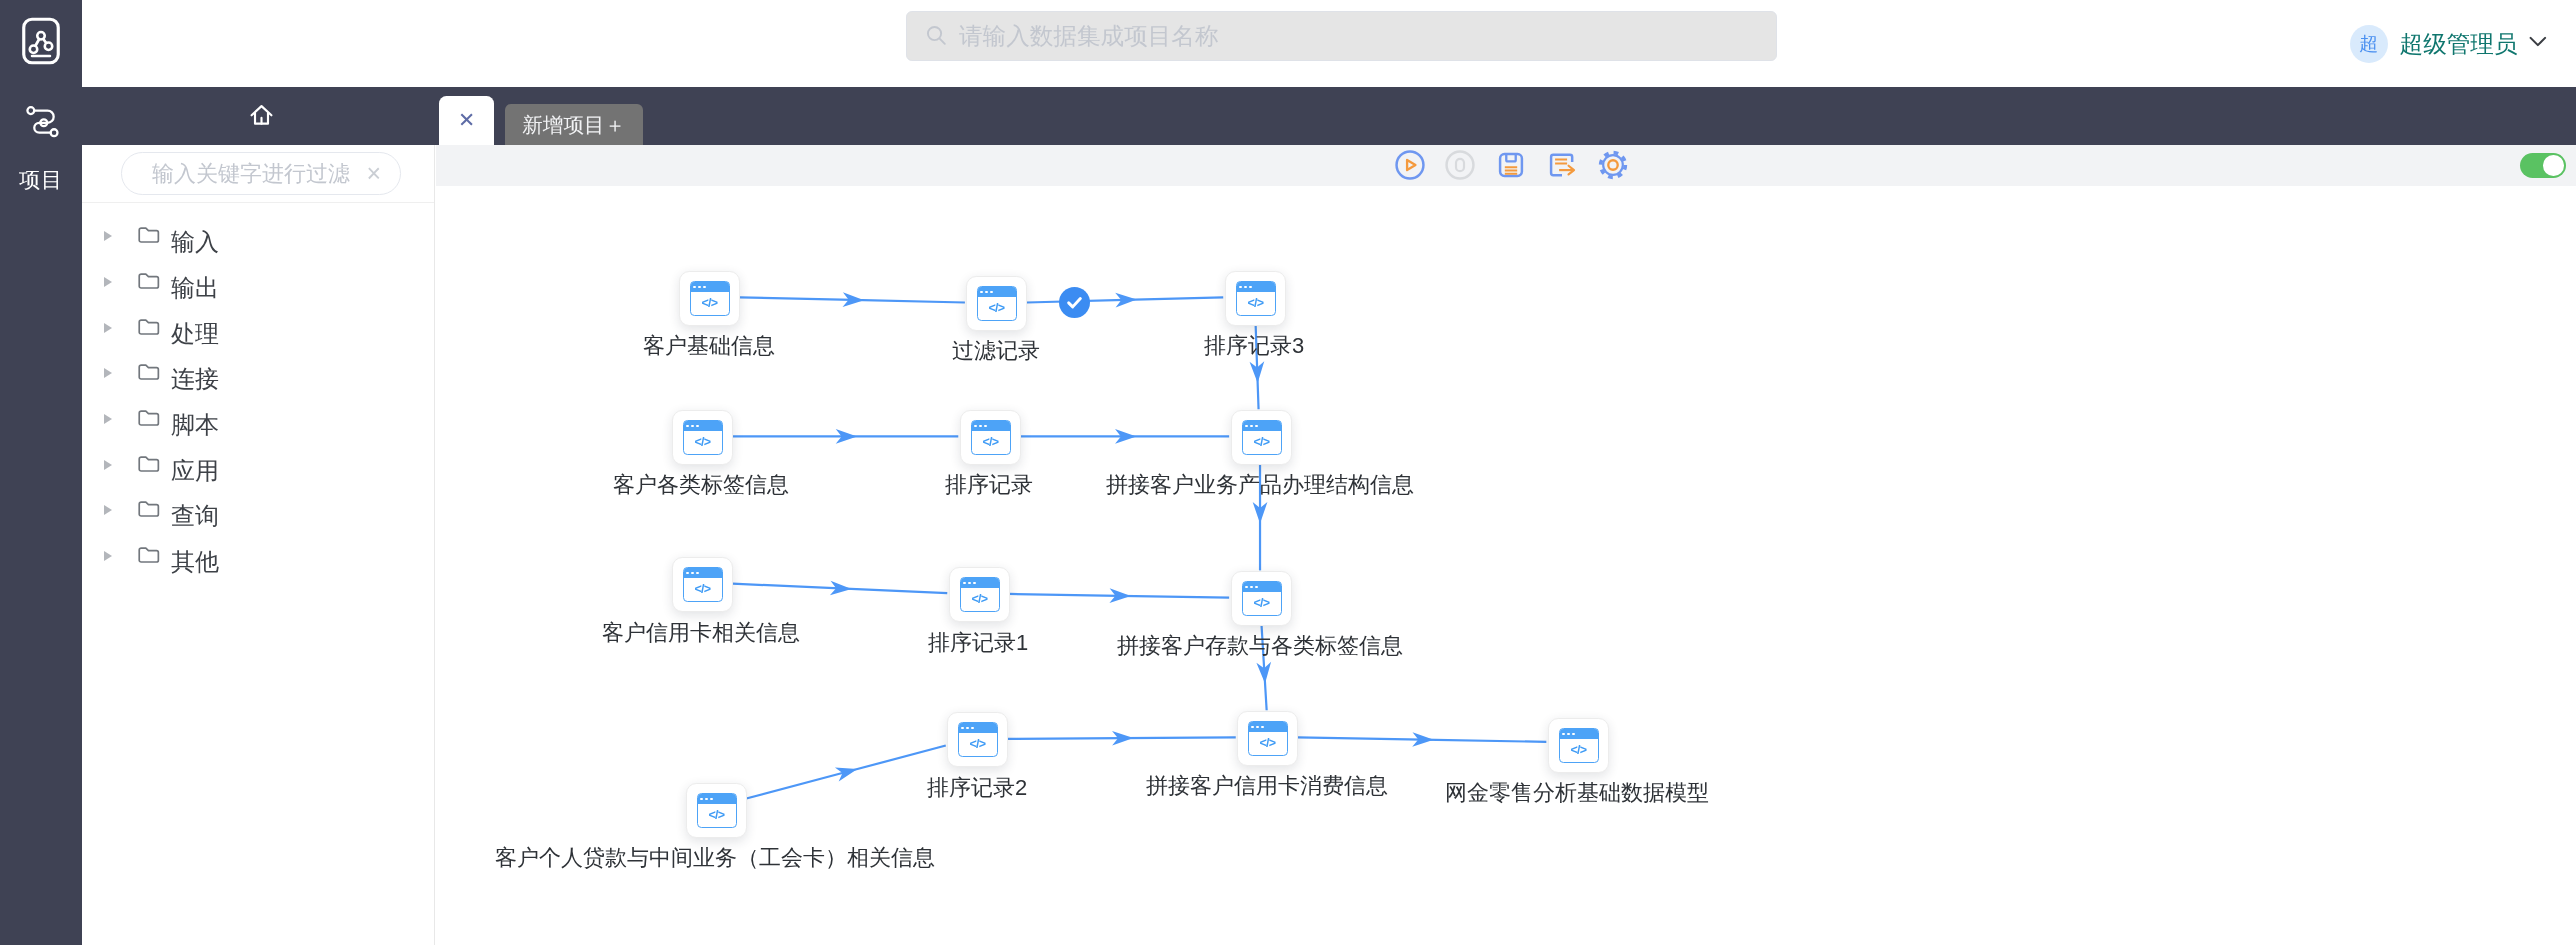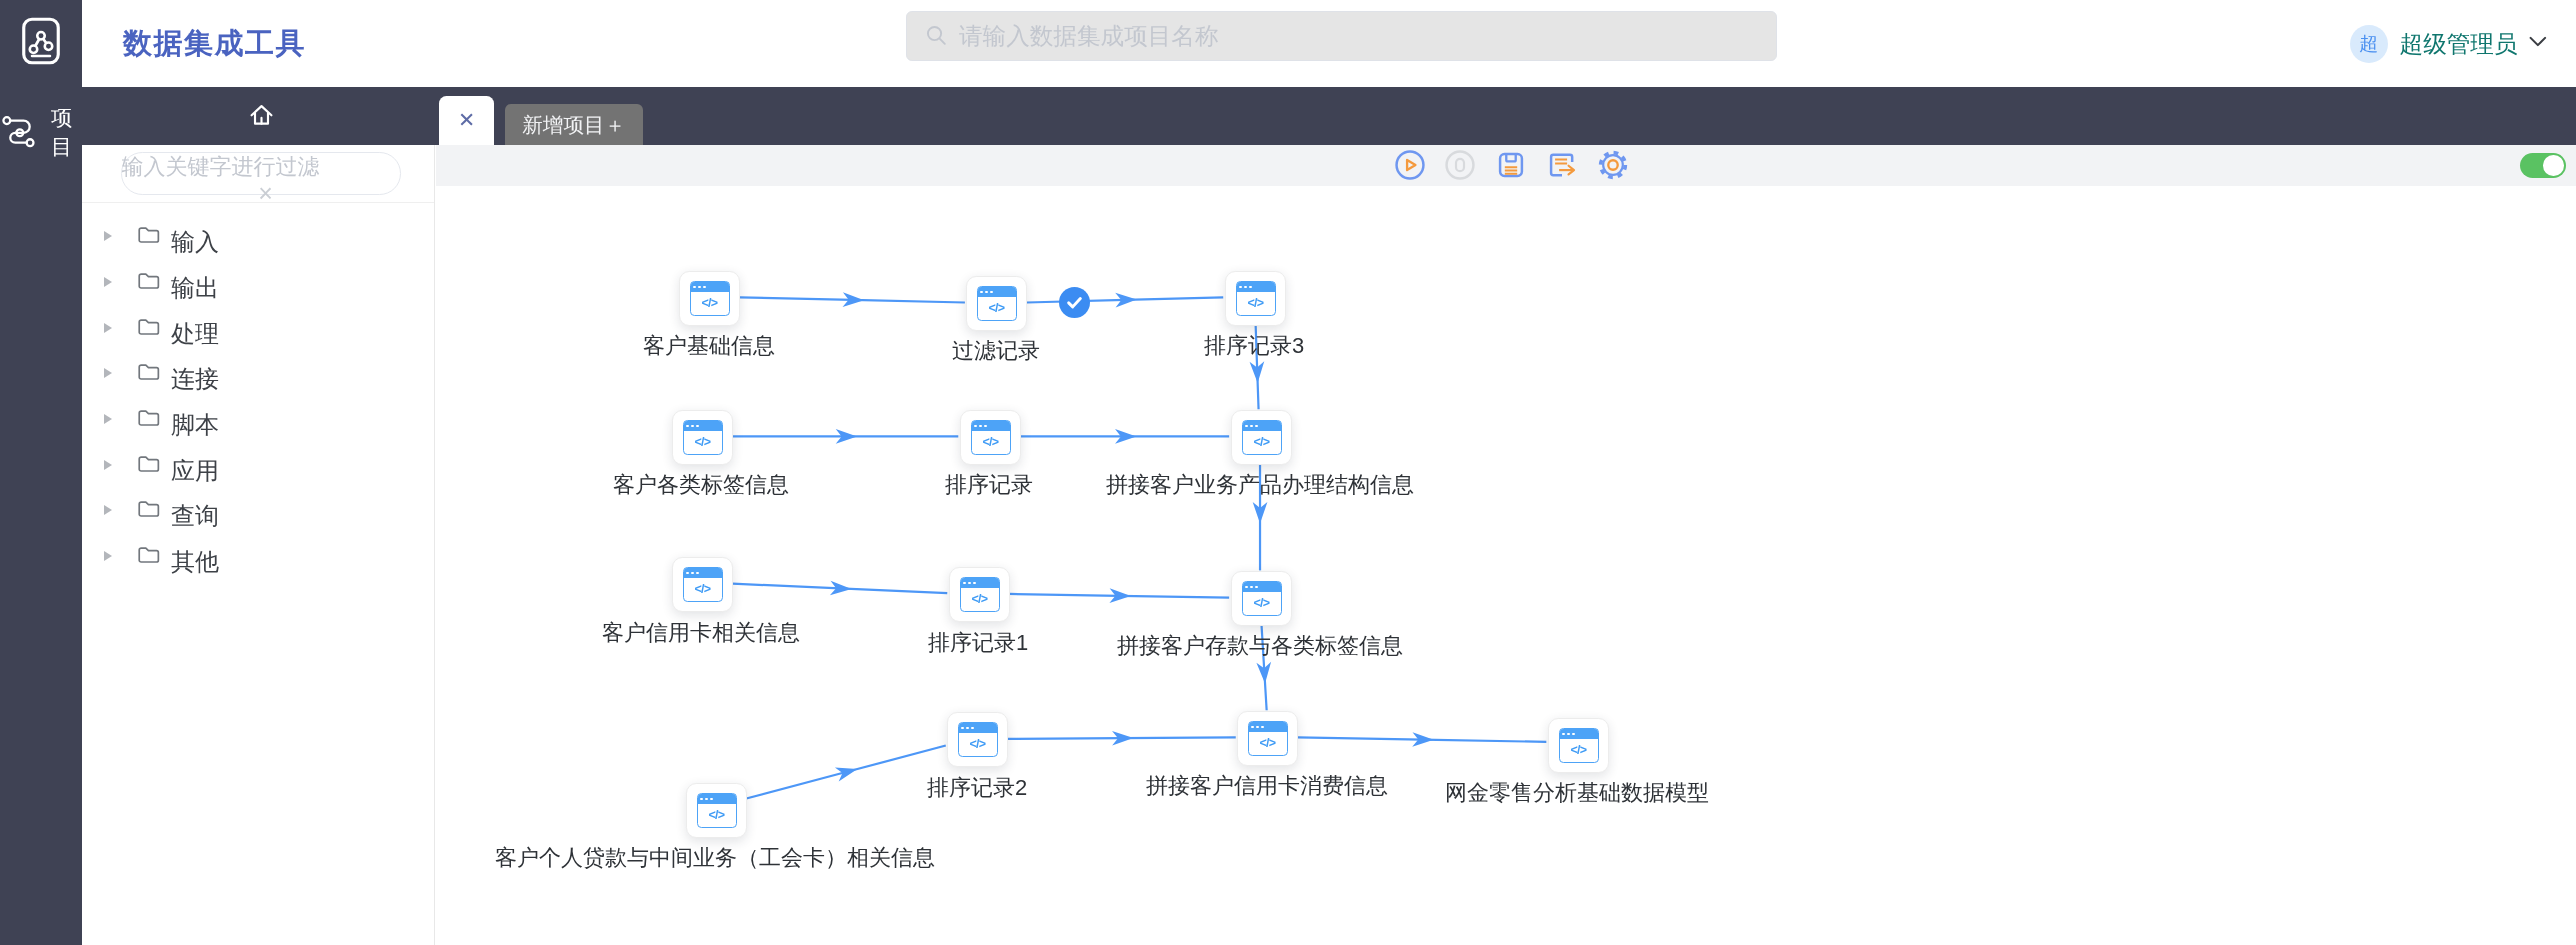--- a/index.html
+++ b/index.html
@@ -4,21 +4,21 @@
 <style>
   html,body{margin:0;padding:0;}
   body{
     width:2576px;height:945px;position:relative;overflow:hidden;background:#fff;
     font-family:"Liberation Sans","DejaVu Sans",sans-serif;
     -webkit-font-smoothing:antialiased;
   }
   
   .rail{position:absolute;left:0;top:0;width:82px;height:945px;background:#3f4254;z-index:6;}
   .logo-box{position:absolute;left:0;top:0;width:82px;height:82px;display:flex;align-items:center;justify-content:center;}
-  .rail-item{position:absolute;left:0;top:103px;width:82px;display:flex;flex-direction:row;align-items:center;gap:16px;cursor:pointer;}
+  .rail-item{position:absolute;left:0;top:103px;width:82px;display:flex;flex-direction:column;align-items:center;gap:24px;cursor:pointer;}
   .rail-item .rail-label{color:#fff;font-size:21.3px;letter-spacing:0.7px;}
   
   .header{position:absolute;left:82px;top:0;width:2494px;height:87px;background:#fff;z-index:5;}
   .app-title{position:absolute;left:41px;top:0;height:87px;display:flex;align-items:center;font-size:29px;font-weight:bold;color:#4a63c0;letter-spacing:1.5px;}
   .search-box{position:absolute;left:824px;top:11px;width:871px;height:50px;border:1.5px solid #dfe2e8;border-radius:5.9px;display:flex;align-items:center;padding:0 17.7px;box-sizing:border-box;background:#e5e5e5;}
   .search-box input{border:none;outline:none;flex:1;font-size:23.6px;color:#333;margin-left:10.3px;font-family:inherit;background:transparent;}
   .search-box input::placeholder{color:#c3c7cf;}
   .user-area{position:absolute;right:29px;top:0;height:87px;display:flex;align-items:center;gap:11.8px;cursor:pointer;}
   .avatar{width:38px;height:38px;border-radius:50%;background:#d9eafc;color:#4a90f0;font-size:19px;display:flex;align-items:center;justify-content:center;}
   .user-name{font-size:23.6px;color:#0f766e;}
@@ -31,21 +31,21 @@
   .tab-active .tab-close{font-size:20.6px;color:#5e6ca6;line-height:1;}
   .tab-new{height:41px;background:#737373;border-radius:5.9px 5.9px 0 0;display:flex;align-items:center;padding:0 17.7px;cursor:pointer;}
   .tab-new .tab-label{font-size:20.6px;color:#f2f3f5;white-space:nowrap;}
   
   .toolbar{position:absolute;left:436px;top:145px;width:2140px;height:41px;background:#f2f3f5;z-index:4;}
   .tool{position:absolute;top:4.4px;width:32px;height:32px;background:none;border:none;padding:0;cursor:pointer;}
   .toggle{position:absolute;left:2084px;top:8px;width:46px;height:25px;border-radius:12.5px;background:#5ac262;cursor:pointer;}
   .toggle .knob{position:absolute;right:2.2px;top:2.2px;width:20.6px;height:20.6px;border-radius:50%;background:#fff;}
   
   .sidebar{position:absolute;left:82px;top:145px;width:353px;height:800px;background:#fff;border-right:0.7px solid #e8e8e8;z-index:4;box-sizing:border-box;}
-  .filter-pill{position:absolute;left:39px;top:7.4px;width:280px;height:43px;border:1.5px solid #e5e8ee;border-radius:21.3px;display:flex;align-items:center;box-sizing:border-box;padding:0 19px 0 28px;flex-direction:column;}
+  .filter-pill{position:absolute;left:39px;top:7.4px;width:280px;height:43px;border:1.5px solid #e5e8ee;border-radius:21.3px;display:flex;align-items:center;box-sizing:border-box;padding:0 19px 0 28px;}
   .filter-pill input{border:none;outline:none;flex:1;font-size:22px;color:#333;background:transparent;min-width:0;font-family:inherit;}
   .filter-pill input::placeholder{color:#c3c7cf;}
   .filter-clear{font-size:25px;color:#caced4;line-height:1;cursor:pointer;}
   .side-sep{position:absolute;left:0;top:57px;width:100%;height:0.7px;background:#efefef;}
   .tree-row{position:absolute;left:0;width:100%;height:46px;display:flex;align-items:center;cursor:pointer;}
   .caret{width:0;height:0;border-left:8.8px solid #b3b6bb;border-top:5.9px solid transparent;border-bottom:5.9px solid transparent;margin-left:22px;}
   .tree-row svg{margin-left:25px;}
   .tree-label{font-size:24px;color:#3d4147;margin-left:10.3px;margin-top:12px;}
   
   .flow-layer{position:absolute;left:0;top:0;width:2576px;height:945px;z-index:1;}
@@ -250,21 +250,20 @@
         <circle cx="26" cy="26" r="4.5" stroke="#fff" stroke-width="3"></circle>
         <path d="M21.5 26 H20 a6.5 6.5 0 0 0 0 13 H35" stroke="#fff" stroke-width="3" stroke-linecap="round"></path>
         <circle cx="39.5" cy="39" r="4.5" stroke="#fff" stroke-width="3"></circle>
       </svg>
     </span>
     <span class="rail-label">项目</span>
   </div>
 </div>
 
 <div class="header">
-  <div class="app-title">数据集成工具</div>
   <div class="search-box">
     <span>
       <svg width="22" height="22" viewBox="0 0 30 30" fill="none">
         <circle cx="13" cy="13" r="9" stroke="#c3c7cf" stroke-width="2.6"></circle>
         <path d="M20 20 L27 27" stroke="#c3c7cf" stroke-width="2.6" stroke-linecap="round"></path>
       </svg>
     </span>
     <input type="text" placeholder="请输入数据集成项目名称" style="">
   </div>
   <div class="user-area">

